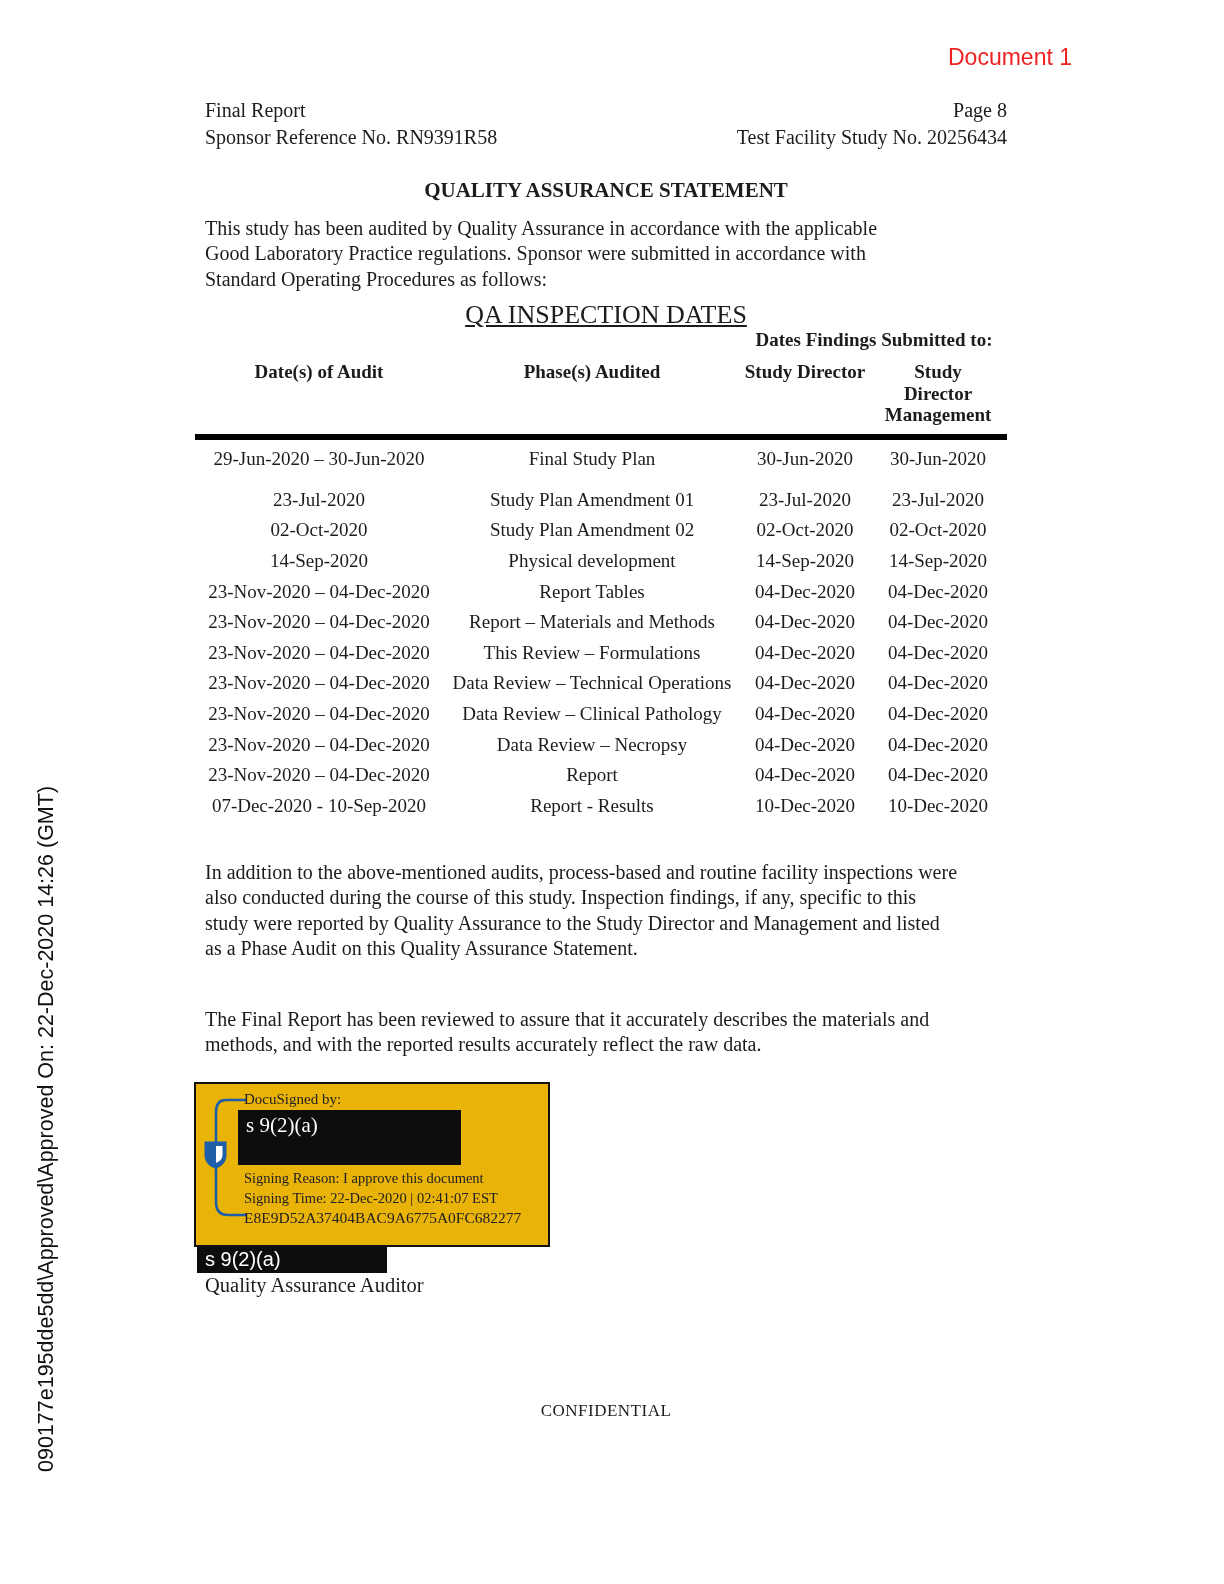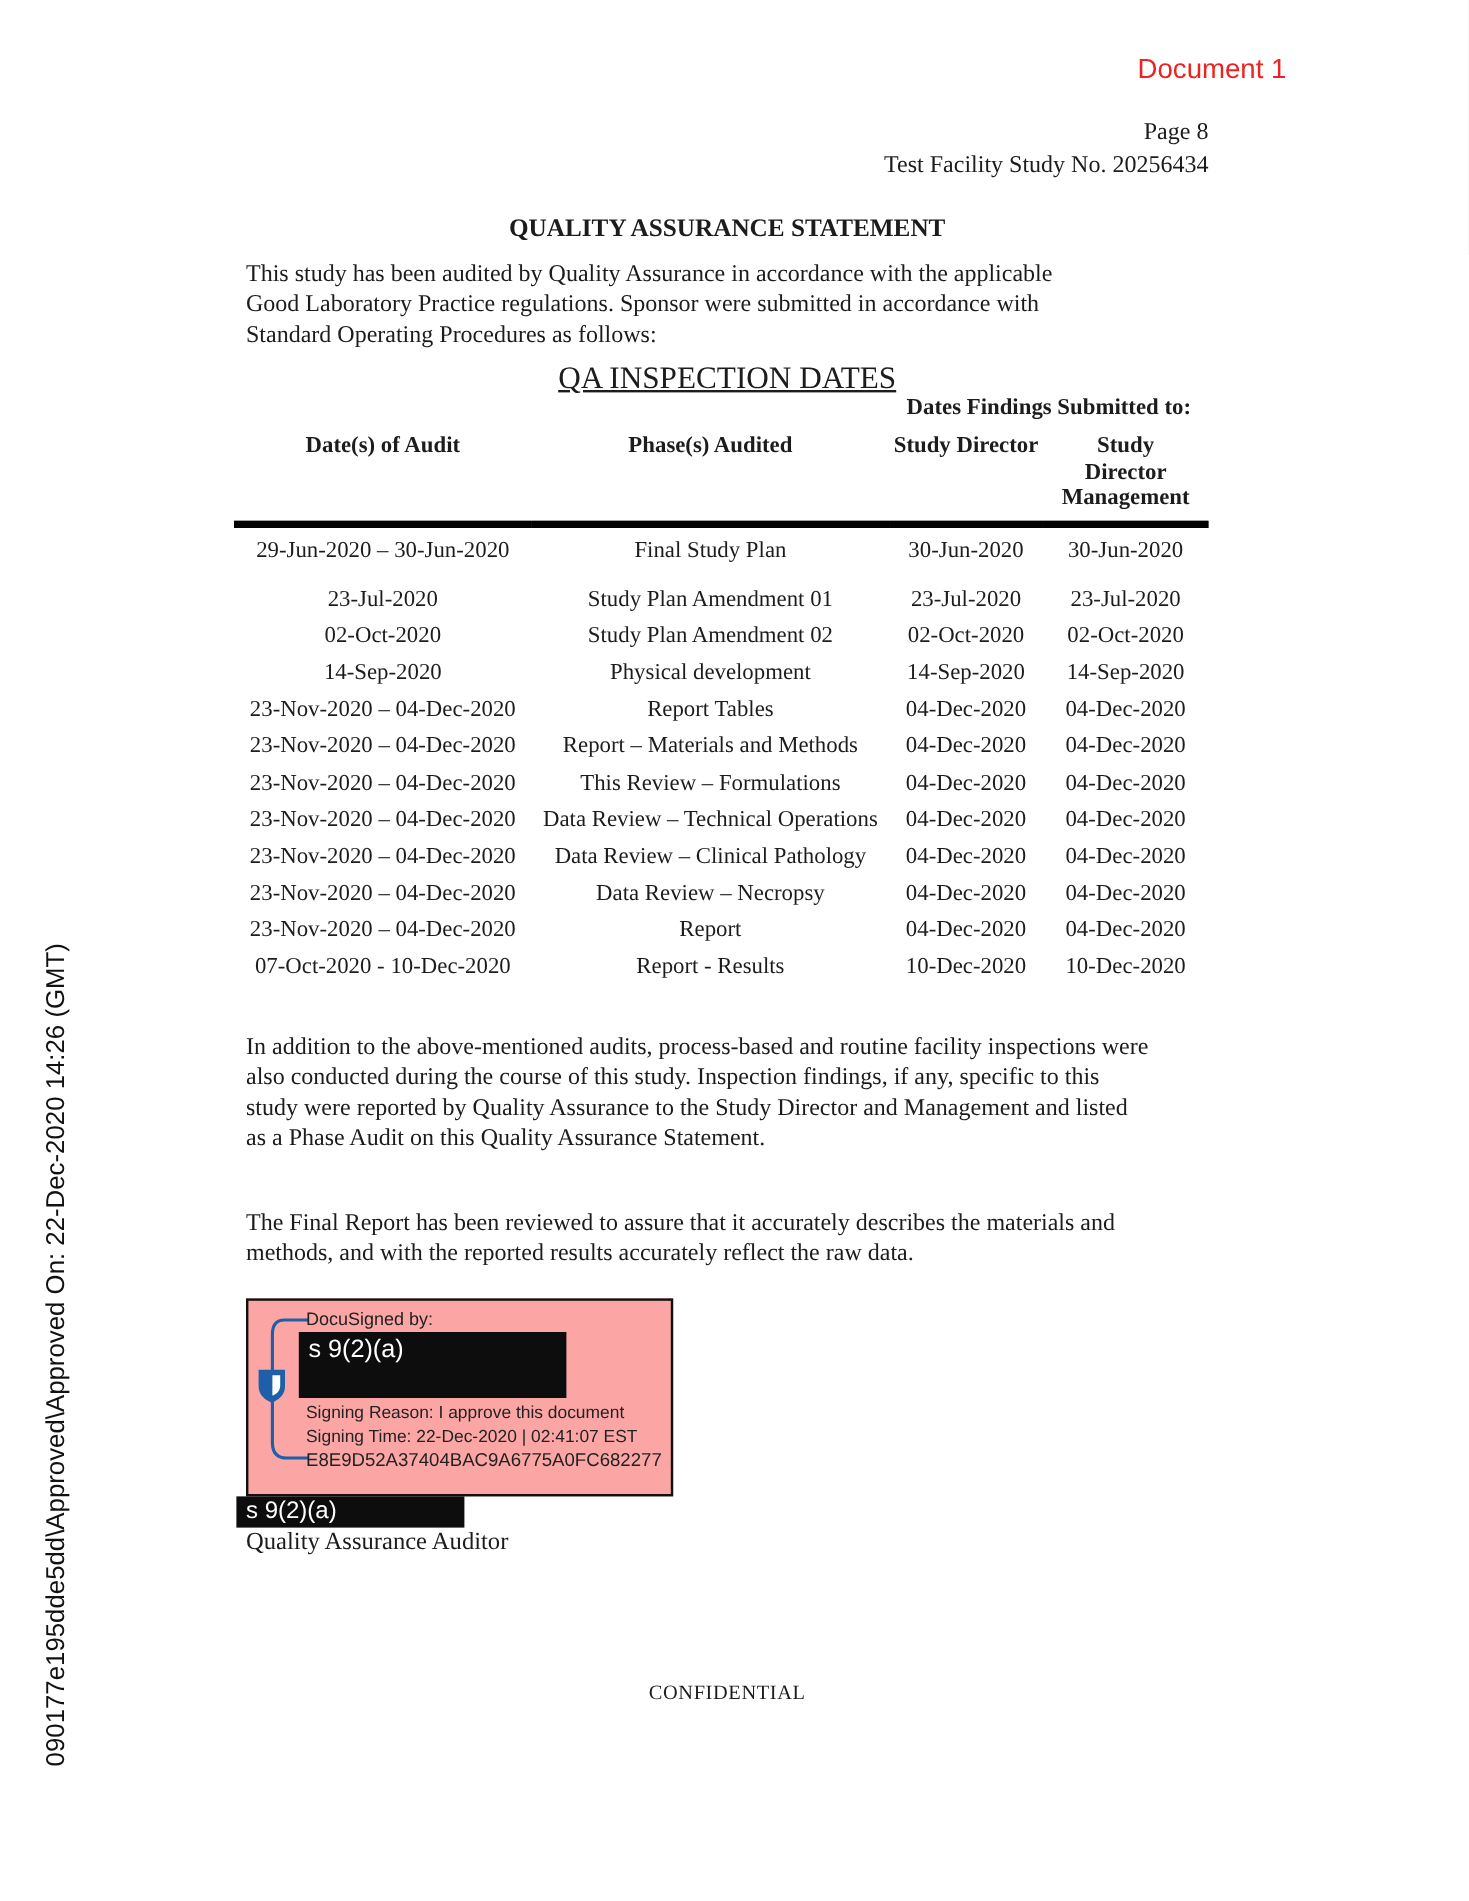--- a/index.html
+++ b/index.html
@@ -46,23 +46,23 @@
   .qa-table col.c3 { width:128px; } .qa-table col.c4 { width:138px; }
   .qa-table thead { border-bottom:6px solid #000; }
   .qa-table th, .qa-table td { text-align:center; font-size:19px; font-weight:normal; padding:0; }
   .qa-table .group-hdr { font-weight:bold; padding-bottom:10px; }
   .qa-table .col-hdr { font-weight:bold; vertical-align:top; line-height:21.5px; padding-bottom:8px; }
   .qa-table .col-hdr .narrow { display:inline-block; max-width:112px; }
   .qa-table tbody td { padding:5.3px 0; line-height:20px; }
   .qa-table tbody tr:first-child td { padding-top:9px; padding-bottom:16px; }
   
   .sig-box {
-    position:absolute; left:205px; top:1082px; width:352px; height:161px;
-    border:2.5px solid #111; background:#fca5a5;
-    font-family:Liberation Sans, sans-serif; color:#222;
+    position:absolute; left:194px; top:1082px; width:352px; height:161px;
+    border:2.5px solid #111; background:#eab308;
+    font-family:Liberation Serif, serif; color:#222;
   }
   .sig-bracket { position:absolute; left:4px; top:4px; }
   .sig-shield { position:absolute; left:7px; top:56px; }
   .sig-docusigned { position:absolute; left:48px; top:7px; font-size:15px; }
   .sig-redaction {
     position:absolute; left:42px; top:26px; width:223px; height:55px;
     background:var(--redaction-black,#0d0d0d); color:#fff;
     font-size:21px; padding:3px 0 0 8px; box-sizing:border-box;
   }
   .sig-meta { position:absolute; left:48px; top:85px; font-size:14.5px; line-height:19.5px; }
@@ -81,20 +81,24 @@
 </style>
 </head>
 <body>
 
 <div class="page">
 
   <div class="sidebar-text">090177e195dde5dd\Approved\Approved On: 22-Dec-2020 14:26 (GMT)</div>
 
   <div class="doc-label">Document 1</div>
 
+  <div class="hdr-left">
+    <div>Final Report</div>
+    <div>Sponsor Reference No. RN9391R58</div>
+  </div>
   <div class="hdr-right">
     <div>Page 8</div>
     <div>Test Facility Study No. 20256434</div>
   </div>
 
   <div class="title">QUALITY ASSURANCE STATEMENT</div>
 
   <div class="para para-intro">
     <div>This study has been audited by Quality Assurance in accordance with the applicable</div>
     <div>Good Laboratory Practice regulations. Sponsor were submitted in accordance with</div>
@@ -186,21 +190,21 @@
           <td>04-Dec-2020</td>
           <td>04-Dec-2020</td>
         </tr>
         <tr>
           <td>23-Nov-2020 – 04-Dec-2020</td>
           <td>Report</td>
           <td>04-Dec-2020</td>
           <td>04-Dec-2020</td>
         </tr>
         <tr>
-          <td>07-Oct-2020 - 10-Dec-2020</td>
+          <td>07-Dec-2020 - 10-Sep-2020</td>
           <td>Report - Results</td>
           <td>10-Dec-2020</td>
           <td>10-Dec-2020</td>
         </tr>
       </tbody>
   </table>
 
   <div class="para para-inspections">
     <div>In addition to the above-mentioned audits, process-based and routine facility inspections were</div>
     <div>also conducted during the course of this study. Inspection findings, if any, specific to this</div>

